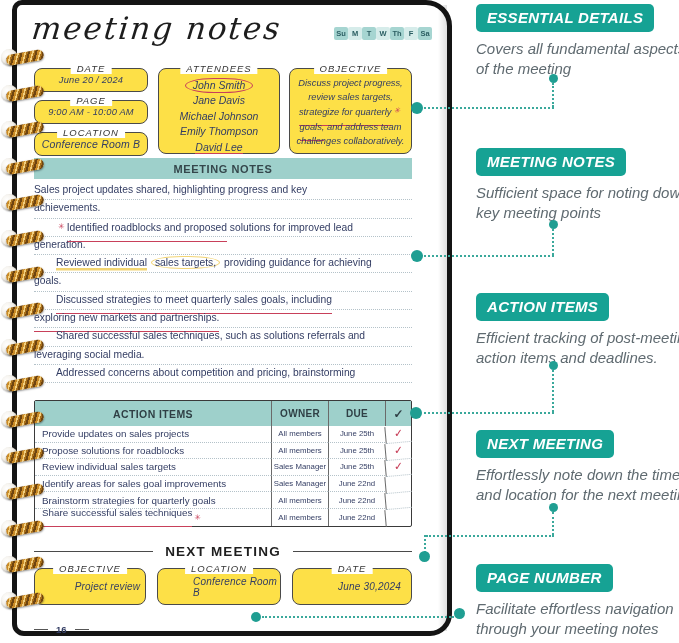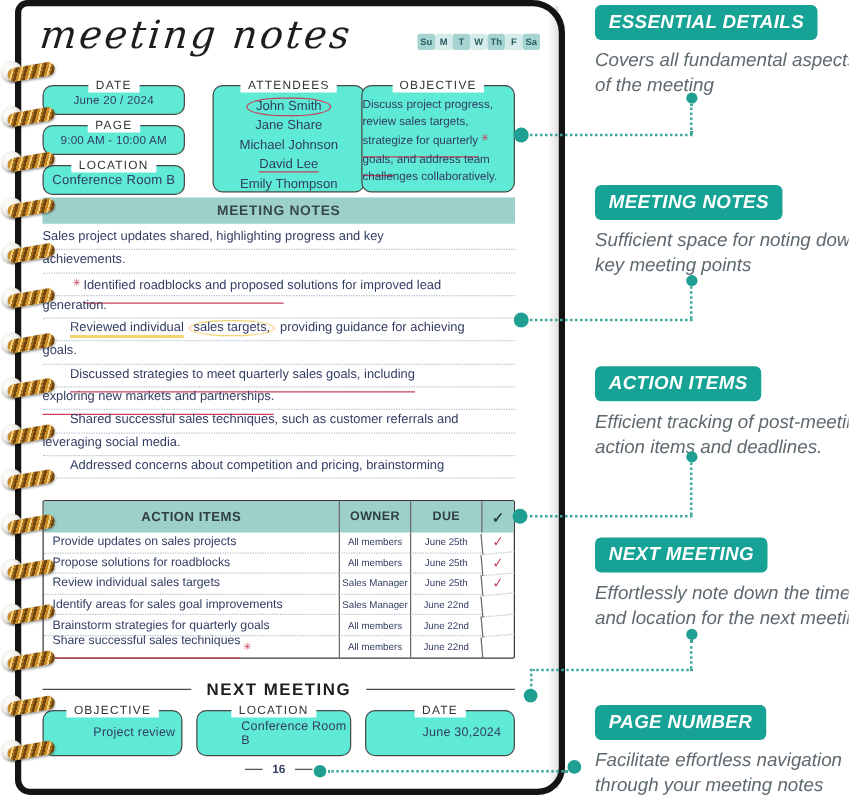--- a/index.html
+++ b/index.html
@@ -26,37 +26,37 @@
   
   .title{position:absolute;left:14px;top:4px;font-family:"DejaVu Serif", serif;font-style:italic;
          font-size:31px;color:#1d1d1d;letter-spacing:2px;transform:skewX(-6deg);}
   .weekdays{position:absolute;right:10px;top:21px;display:flex;gap:0;padding-left:15px;}
   .wd{width:14px;height:13px;border-radius:2px;font-size:7.5px;font-weight:bold;color:#2c5f63;
       display:flex;align-items:center;justify-content:center;}
   .wd:nth-child(odd){background:#a6d5d1;}
   .wd:nth-child(even){background:#d6ecea;}
 
   
-  .fbox{position:relative;border:1.5px solid #4a4a4a;border-radius:8px;background:#5eead4;
-        box-sizing:border-box;}
+  .fbox{position:relative;border:1.5px solid #4a4a4a;border-radius:8px;background:#fde047;
+        box-sizing:border-box;font-style:italic;}
   .fbox .lbl{position:absolute;top:-6px;left:50%;transform:translateX(-50%);background:#fff;
         padding:0 6px;font-size:9.5px;letter-spacing:1px;color:#333;white-space:nowrap;font-weight:500;}
   .hand{color:var(--ink);font-size:10.5px;letter-spacing:.2px;}
 
   .col-left{position:absolute;left:16px;top:62px;width:114px;}
   .sbox{height:24px;margin-bottom:8px;display:flex;align-items:center;justify-content:center;}
   .sbox .val{font-size:9.3px;}
   .sbox.loc .val{font-size:10.5px;}
 
-  .attendees-box{position:absolute;left:140px;top:62px;width:122px;height:86px;margin-left:12px;}
+  .attendees-box{position:absolute;left:140px;top:62px;width:122px;height:86px;}
   .att-list{padding-top:9px;text-align:center;}
   .att-name{font-size:10.5px;line-height:15.4px;color:var(--ink);}
 
   .objective-box{position:absolute;left:271px;top:62px;width:123px;height:86px;}
-  .obj-lines{padding-top:7px;text-align:left;}
+  .obj-lines{padding-top:7px;text-align:center;}
   .obj-line{font-size:9.3px;line-height:14.2px;color:var(--ink);white-space:nowrap;}
 
   
   .band{position:absolute;left:16px;top:152px;width:378px;height:21px;background:var(--band);
         display:flex;align-items:center;justify-content:center;
         font-size:11px;font-weight:bold;letter-spacing:.6px;color:#35474c;}
   .notes{position:absolute;left:16px;top:176px;width:378px;}
   .nline{height:17.3px;line-height:16.5px;border-bottom:1.4px dotted #b4c2c9;
          font-size:10.3px;color:var(--ink);white-space:nowrap;}
   .nline.indent{padding-left:22px;}
@@ -93,22 +93,22 @@
 
   
   .nm-header{position:absolute;left:16px;top:538px;width:378px;display:flex;align-items:center;}
   .nm-rule{flex:1;border-top:1.6px solid #4a4a4a;}
   .nm-title{padding:0 12px;font-size:13.5px;font-weight:bold;letter-spacing:1.2px;color:#1e1e1e;}
   .nm-boxes{position:absolute;left:16px;top:562px;width:378px;display:flex;gap:11px;}
   .nmbox{height:37px;display:flex;align-items:center;justify-content:center;}
   .nmbox .val{font-size:10px;padding-left:35px;}
   .nm-obj{width:112px;}.nm-loc{width:124px;}.nm-date{flex:1;}
 
-  .pagenum{position:absolute;left:16px;top:604px;width:378px;display:flex;align-items:center;
-           justify-content:center;gap:8px;color:#3c3c3c;font-weight:bold;}
+  .pagenum{position:absolute;left:16px;top:618px;width:378px;display:flex;align-items:center;
+           justify-content:flex-start;gap:8px;color:#3c3c3c;font-weight:bold;}
   .pn-dash{width:14px;border-top:1.4px solid #555;}
   .pn-num{font-size:9.5px;color:var(--ink);}
 
   
   .callout{position:absolute;left:476px;width:219px;font-style:italic;}
   .co-1{top:4px;} .co-2{top:148px;} .co-3{top:293px;} .co-4{top:430px;} .co-5{top:564px;}
   .pill{display:inline-block;background:var(--accent);color:#fff;font-weight:bold;font-size:15px;
         letter-spacing:.3px;padding:5px 11px 6px;border-radius:5px;}
   .co-desc{margin-top:7px;font-size:15px;line-height:1.3;color:#5f6a70;}
 
@@ -150,24 +150,24 @@
       <div class="fbox sbox loc">
         <span class="lbl">LOCATION</span>
         <span class="hand val">Conference Room B</span>
       </div>
     </div>
 
     <div class="fbox attendees-box">
       <span class="lbl">ATTENDEES</span>
       <div class="att-list" id="attendees-list">
           <div class="att-name"><span class="m-red-circle">John Smith</span></div>
-          <div class="att-name"><span>Jane Share</span></div>
+          <div class="att-name"><span>Jane Davis</span></div>
           <div class="att-name"><span>Michael Johnson</span></div>
+          <div class="att-name"><span>Emily Thompson</span></div>
           <div class="att-name"><span class="m-red-underline">David Lee</span></div>
-          <div class="att-name"><span>Emily Thompson</span></div>
         </div>
     </div>
 
     <div class="fbox objective-box">
       <span class="lbl">OBJECTIVE</span>
       <div class="obj-lines" id="objective-lines">
           <div class="obj-line"><span>Discuss project progress,</span></div>
           <div class="obj-line"><span>review sales targets,</span></div>
           <div class="obj-line"><span class="m-red-u">strategize for quarterly</span><span class="m-red-star">✳</span></div>
           <div class="obj-line"><span class="m-red-u">goals,</span><span> and address team</span></div>
@@ -178,21 +178,21 @@
     <div class="band">MEETING NOTES</div>
     <div class="notes" id="notes-lines">
         <div class="nline"><span>Sales project updates shared, highlighting progress and key</span></div>
         <div class="nline"><span>achievements.</span></div>
         <div class="nline indent"><span class="m-red-star">✳</span><span class="m-red-u">Identified roadblocks and proposed</span><span> solutions for improved lead</span></div>
         <div class="nline"><span>generation.</span></div>
         <div class="nline indent"><span class="m-yellow-u">Reviewed individual</span><span> </span><span class="m-yellow-oval">sales targets,</span><span> providing guidance for achieving</span></div>
         <div class="nline"><span>goals.</span></div>
         <div class="nline indent"><span class="m-red-u">Discussed strategies to meet quarterly sales goals, including</span></div>
         <div class="nline"><span class="m-red-u">exploring new markets and partnerships.</span></div>
-        <div class="nline indent"><span>Shared successful sales techniques, such as customer referrals and</span></div>
+        <div class="nline indent"><span>Shared successful sales techniques, such as solutions referrals and</span></div>
         <div class="nline"><span>leveraging social media.</span></div>
         <div class="nline indent"><span>Addressed concerns about competition and pricing, brainstorming</span></div>
         <div class="nline"></div>
       </div>
 
     <div class="atable">
       <div class="arow ahead">
         <div class="acell c-item">ACTION ITEMS</div>
         <div class="acell c-owner">OWNER</div>
         <div class="acell c-due">DUE</div>

